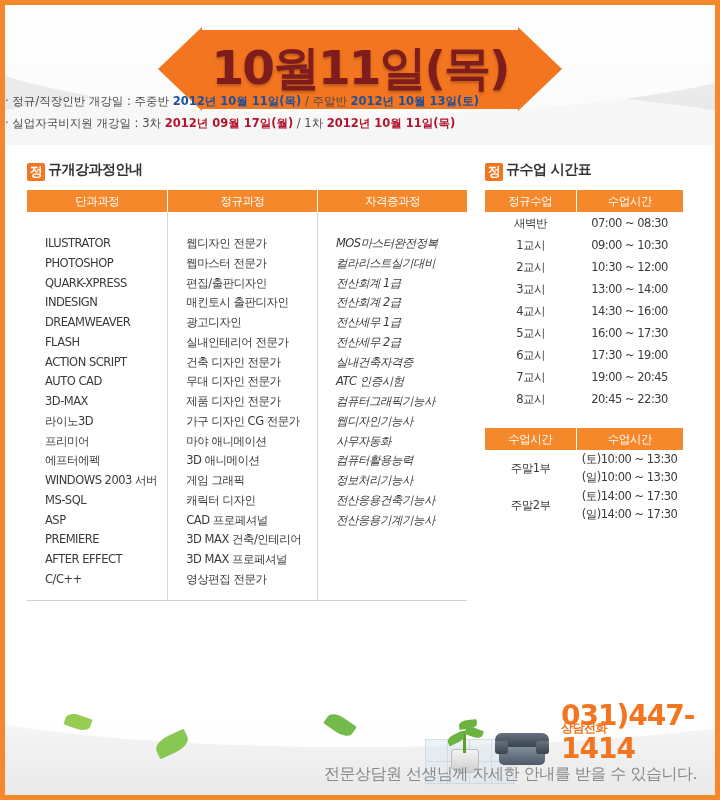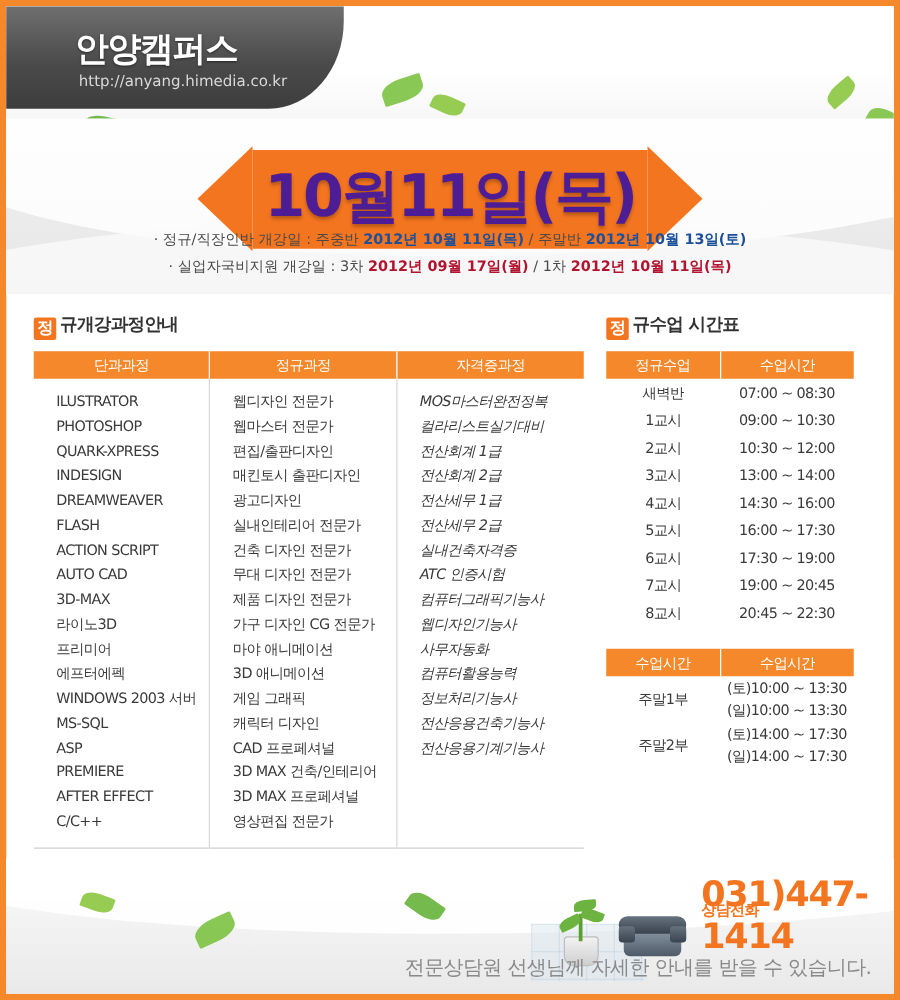--- a/index.html
+++ b/index.html
@@ -93,33 +93,33 @@
   }
   .arrow-left, .arrow-right {
     width: 0; height: 0;
     border-top: 42px solid transparent;
     border-bottom: 42px solid transparent;
   }
   .arrow-left  { border-right: 44px solid #f4751f; }
   .arrow-right { border-left: 44px solid #f4751f; }
   .date-box {
     background: #f4751f;
-    color: #4c1d95;
+    color: #7f1d1d;
     font-size: 47px;
     font-weight: bold;
     padding: 14px 10px 18px;
     letter-spacing: -2px;
     line-height: 1;
     text-shadow: 0 2px 3px rgba(0,0,0,.25);
   }
 
   .notice {
     position: absolute;
     left: 0; right: 0; bottom: 10px;
-    text-align: center;
+    text-align: left;
     z-index: 3;
     font-size: 11.5px;
     color: #4a4a4a;
     line-height: 1.9;
   }
   .notice .em { color: #1c4f9c; font-weight: bold; }
   .notice .em2 { color: #b2132e; font-weight: bold; }
 
   
   .content {
@@ -161,21 +161,21 @@
     height: 22px;
     border-right: 1px solid #ffffff;
     letter-spacing: -0.5px;
   }
   .thead th:last-child { border-right: none; }
 
   .course-table td {
     vertical-align: top;
     font-size: 11.5px;
     color: #3a3a3a;
-    padding: 9px 6px 10px 18px;
+    padding: 22px 6px 10px 18px;
     line-height: 1.72;
     border-right: 1px solid #d9d9d9;
     letter-spacing: -0.5px;
   }
   .course-table td:last-child { border-right: none; font-style: italic; }
   .course-table { border-bottom: 1px solid #d0d0d0; }
   .col-w1 { width: 32%; }
   .col-w2 { width: 34%; }
   .col-w3 { width: 34%; }
 
@@ -297,31 +297,20 @@
     color: #8a8a8a;
     letter-spacing: -0.5px;
     z-index: 3;
   }
 </style>
 </head>
 <body>
 
 <div class="page">
 
-  <div class="header">
-    <div class="logo-plate"></div>
-    <div class="logo-title">안양캠퍼스</div>
-    <div class="logo-url">http://anyang.himedia.co.kr</div>
-
-    <div class="leaf" style="left:300px; top:58px;"></div>
-    <div class="leaf l2" style="left:340px; top:72px; transform:rotate(25deg);"></div>
-    <div class="leaf l3" style="left:62px; top:88px; transform:rotate(12deg);"></div>
-    <div class="leaf l2" style="left:655px; top:62px; transform:rotate(-40deg);"></div>
-    <div class="leaf" style="left:688px; top:84px; transform:rotate(30deg);"></div>
-  </div>
 
   <div class="band">
     <div class="date-wrap">
       <div class="arrow-left"></div>
       <div class="date-box">10월11일(목)</div>
       <div class="arrow-right"></div>
     </div>
 
     <div class="notice">
       <div>

